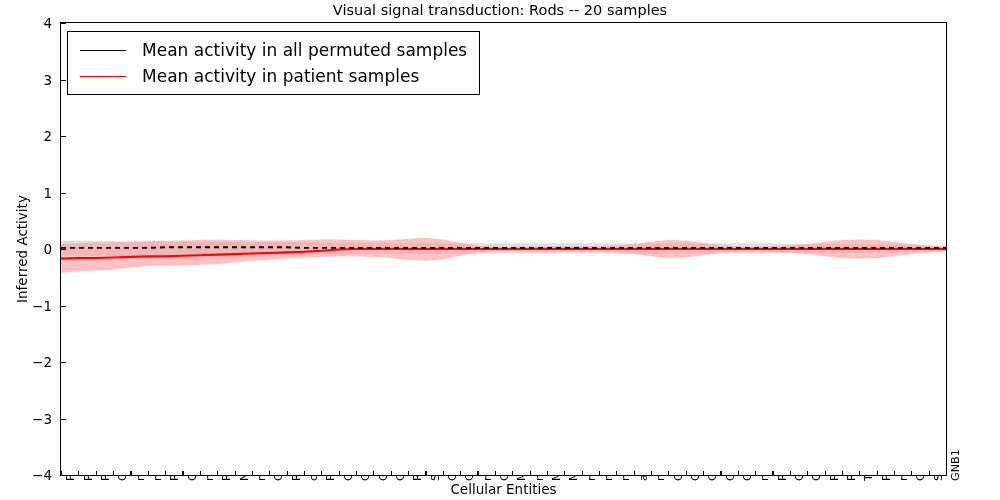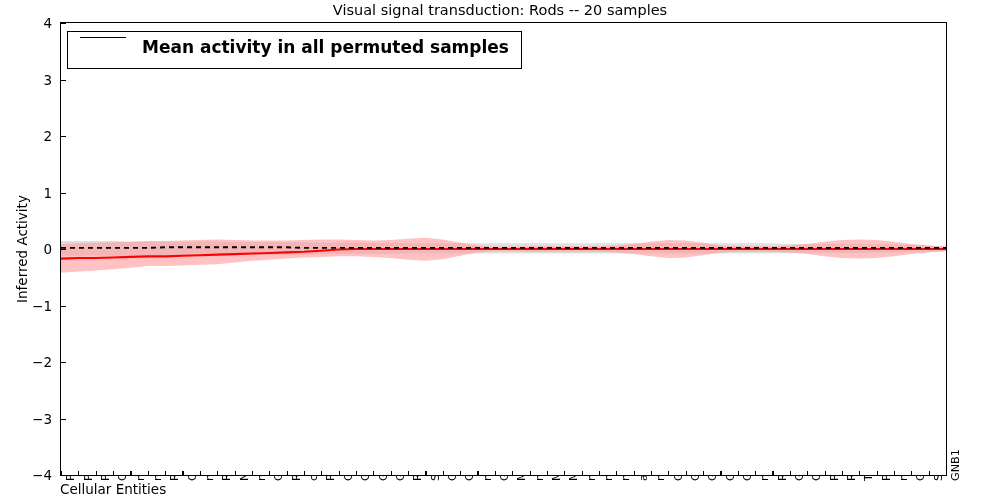--- a/index.html
+++ b/index.html
@@ -84,38 +84,37 @@
     color: #000;
     white-space: nowrap;
     transform-origin: 0 0;
     transform: rotate(-90deg);
     line-height: 11.2px;
   }
   #xlabel {
     position: absolute;
     left: 60px; top: 481px;
     width: 887px;
-    text-align: left;
+    text-align: center;
     font-size: 13.5px;
     color: #000;
     white-space: nowrap;
   }
   
   #legend-box {
     position: absolute;
     left: 6px; top: 8px;
     border: 1.1px solid #000;
     background: #ffffff;
     padding: 5px 12px 5px 8px;
   }
   .legend-row {
     display: flex;
-    align-items: flex-start;
+    align-items: center;
     height: 26px;
-    font-weight: bold;
   }
   .legend-swatch {
     width: 46px; height: 0;
     border-top-width: 1.4px;
     border-top-style: solid;
     margin-right: 16px;
     margin-left: 4px;
   }
   .legend-text { font-size: 17px; color: #000; white-space: nowrap; }
 </style>
@@ -269,17 +268,21 @@
         <div class="ytick-mark inner" style="top: 113px;"></div>
         <div class="ytick-mark inner" style="top: 56.5px;"></div>
         <div class="ytick-mark inner" style="top: 0px;"></div>
       </div>
 
     <div id="legend-box">
       <div class="legend-row">
         <span class="legend-swatch" style="border-top-color: rgb(0, 0, 0);"></span>
         <span class="legend-text">Mean activity in all permuted samples</span>
       </div>
+      <div class="legend-row">
+        <span class="legend-swatch" style="border-top-color: rgb(255, 0, 0);"></span>
+        <span class="legend-text">Mean activity in patient samples</span>
+      </div>
     </div>
   </div>
 
   <div id="xlabel">Cellular Entities</div>
 </div>
 
 </body></html>

